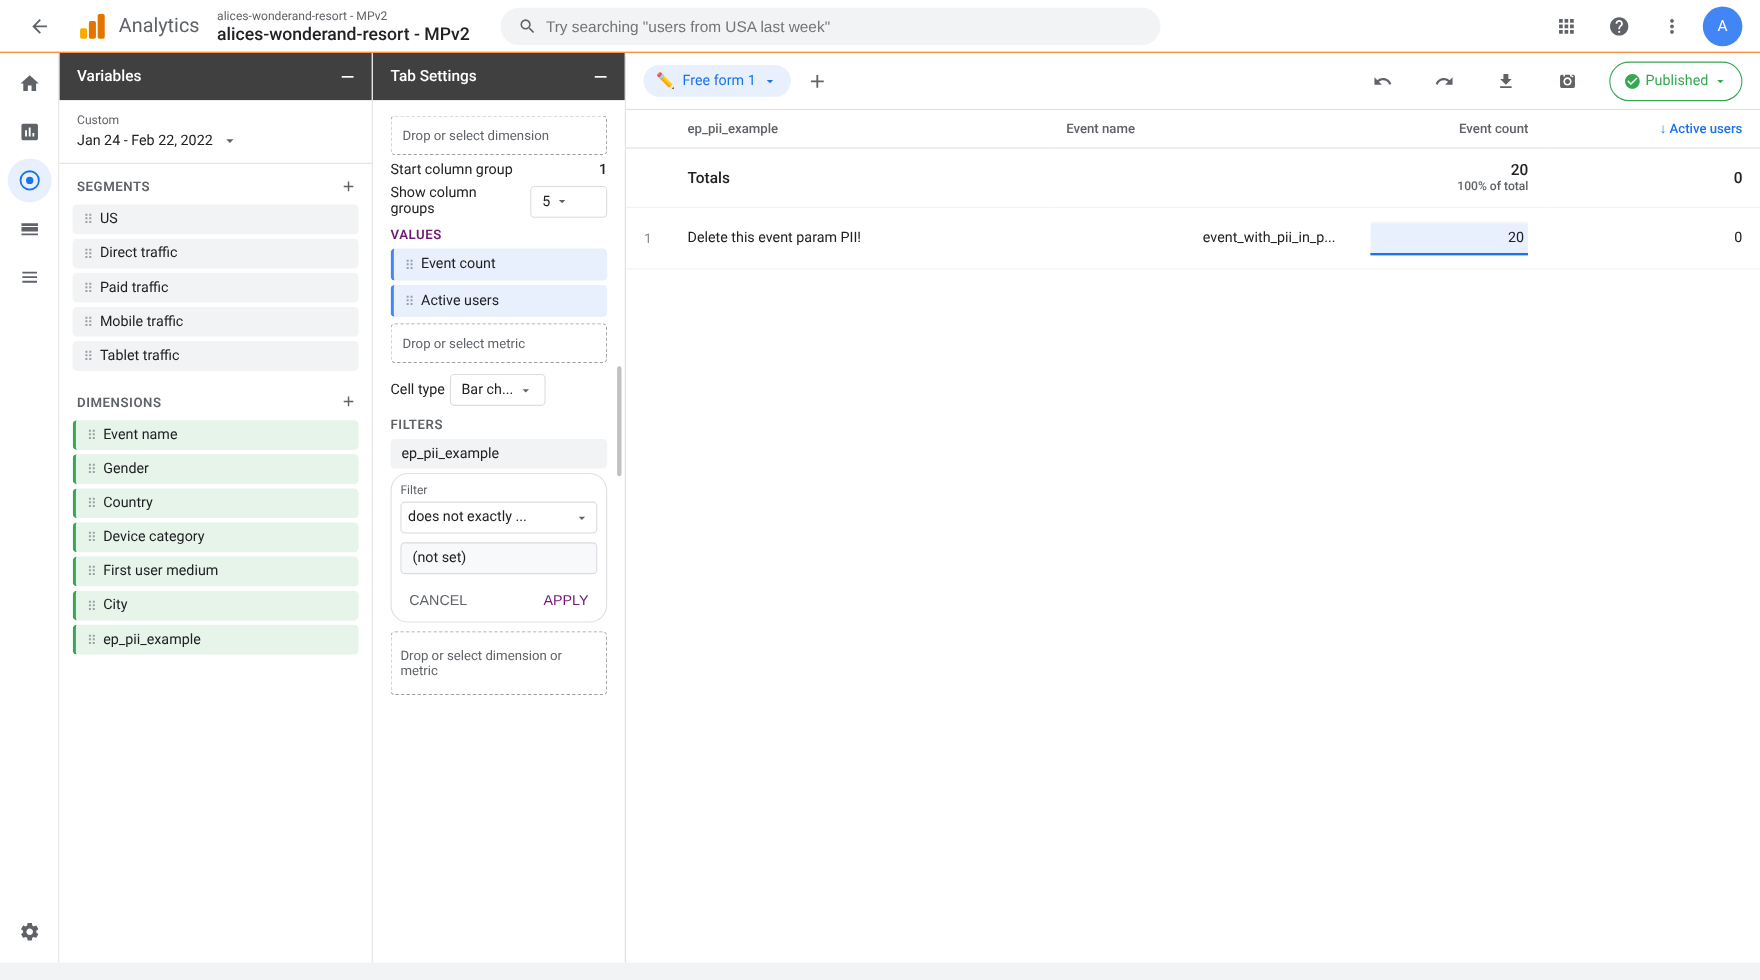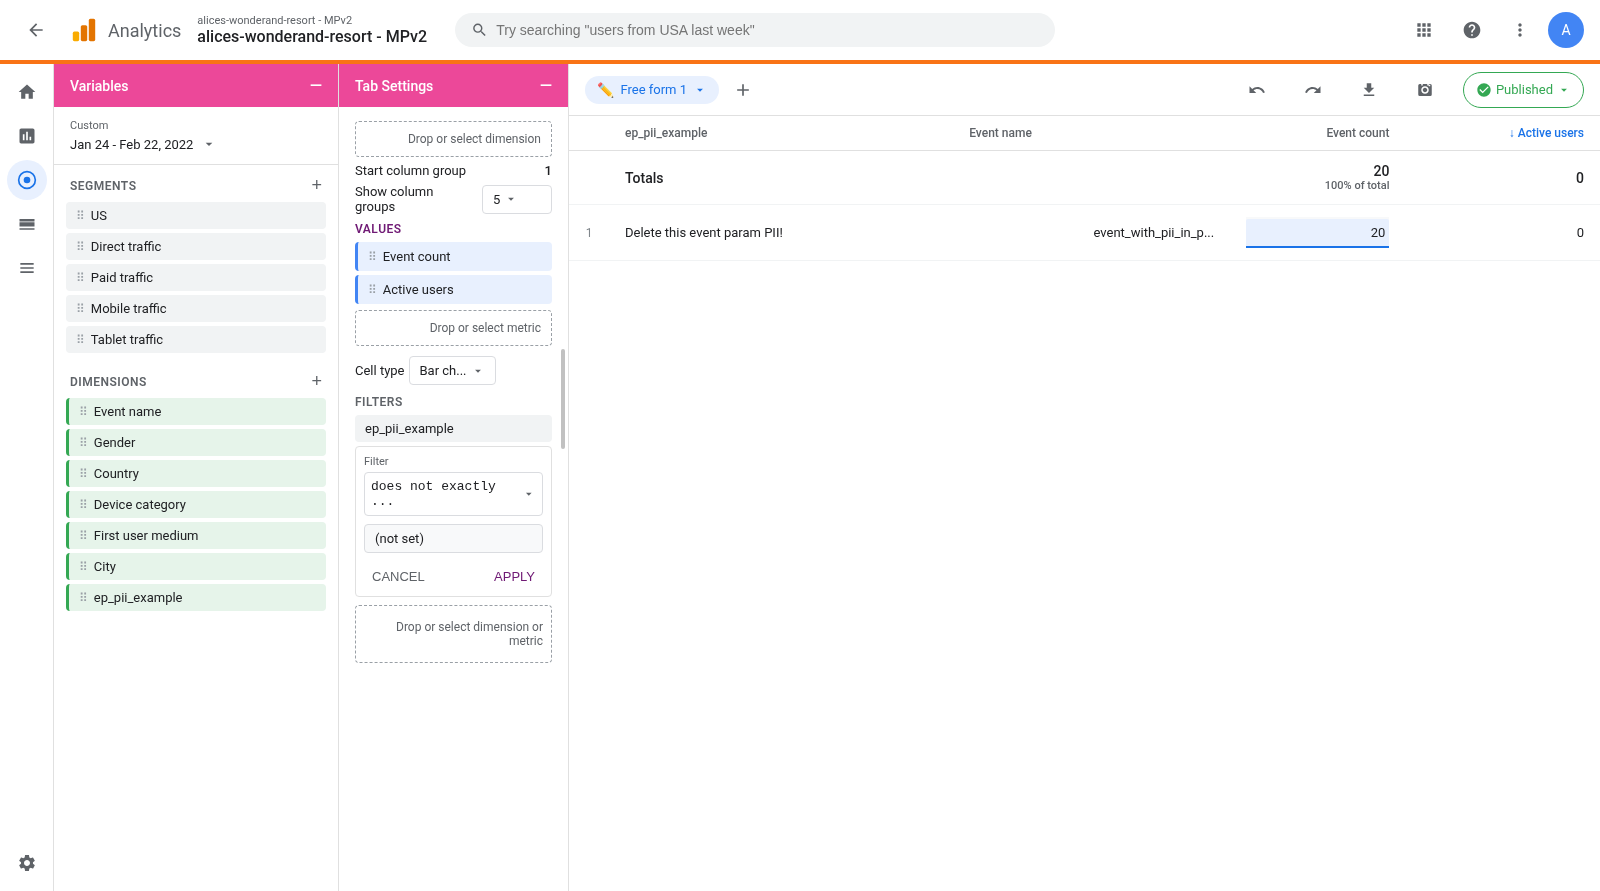--- a/index.html
+++ b/index.html
@@ -1,25 +1,25 @@
 <!DOCTYPE html>
 <html><head>
   <meta charset="utf-8">
   <style>
     * { box-sizing: border-box; margin: 0; padding: 0; }
     body { font-family: 'Google Sans', Roboto, Arial, sans-serif; font-size: 13px; background: #f1f3f4; color: #202124; height: 891px; width: 1600px; overflow: hidden; }
 
     
     .top-nav {
-      height: 64px;
+      height: 48px;
       background: #fff;
       display: flex;
       align-items: center;
       padding: 0 16px;
-      border-bottom: 4px solid #f97316;
+      border-bottom: 1px solid #f97316;
       gap: 12px;
       position: relative;
       z-index: 10;
     }
     .back-btn { color: #5f6368; cursor: pointer; font-size: 20px; padding: 8px; }
     .logo-area { display: flex; align-items: center; gap: 8px; }
     .analytics-text { font-size: 18px; color: #5f6368; font-weight: 400; }
     .property-info { display: flex; flex-direction: column; margin-left: 4px; }
     .property-sub { font-size: 11px; color: #5f6368; }
     .property-main { font-size: 16px; color: #202124; font-weight: 500; }
@@ -65,21 +65,21 @@
     
     .variables-panel {
       width: 285px;
       background: #fff;
       border-right: 1px solid #e0e0e0;
       display: flex;
       flex-direction: column;
       overflow: hidden;
     }
     .panel-header {
-      background: #ec4899;
+      background: #404040;
       color: #fff;
       padding: 12px 16px;
       display: flex;
       align-items: center;
       justify-content: space-between;
       font-size: 14px;
       font-weight: 500;
     }
     .panel-header-minimize { color: #fff; cursor: pointer; font-size: 16px; }
 
@@ -119,21 +119,21 @@
       flex-direction: column;
       overflow-y: auto;
     }
 
     .tab-settings-content { padding: 8px 16px; flex: 1; overflow-y: auto; }
 
     .drop-zone {
       border: 1px dashed #9aa0a6;
       border-radius: 4px;
       padding: 10px;
-      text-align: right;
+      text-align: left;
       color: #5f6368;
       font-size: 12px;
       margin: 6px 0;
       cursor: pointer;
     }
     .row-setting { display: flex; align-items: center; gap: 8px; margin: 6px 0; }
     .row-setting label { font-size: 13px; flex: 1; }
 
     .select-box {
       border: 1px solid #dadce0;
@@ -163,23 +163,23 @@
     .cell-type-label { font-size: 13px; }
 
     .filters-section { margin-top: 8px; }
     .filters-label { font-size: 12px; font-weight: 600; color: #5f6368; letter-spacing: 0.5px; margin-bottom: 6px; }
 
     .filter-chip {
       background: #f1f3f4; border-radius: 4px;
       padding: 6px 10px; font-size: 13px;
       margin-bottom: 4px; cursor: pointer;
     }
-    .filter-details { padding: 8px; border: 1px solid #e0e0e0; border-radius: 4px; margin-bottom: 8px; }
+    .filter-details { padding: 8px; border: 1px solid #e0e0e0; border-radius: 16px; margin-bottom: 8px; }
     .filter-sub-label { font-size: 11px; color: #5f6368; margin-bottom: 4px; }
-    .filter-select { width: 100%; border: 1px solid #dadce0; border-radius: 4px; padding: 6px; font-size: 13px; background: white; cursor: pointer; display: flex; align-items: center; justify-content: space-between; margin-bottom: 8px; font-family: Liberation Mono, monospace; }
+    .filter-select { width: 100%; border: 1px solid #dadce0; border-radius: 4px; padding: 6px; font-size: 13px; background: white; cursor: pointer; display: flex; align-items: center; justify-content: space-between; margin-bottom: 8px; }
     .filter-value { border: 1px solid #dadce0; border-radius: 4px; padding: 6px 10px; font-size: 13px; width: 100%; margin-bottom: 8px; background: #f8f9fa; }
     .filter-actions { display: flex; justify-content: space-between; padding-top: 4px; }
     .cancel-btn { color: #5f6368; font-size: 13px; font-weight: 500; cursor: pointer; padding: 4px 8px; background: transparent; border: none; }
     .apply-btn { color: #701a75; font-size: 13px; font-weight: 500; cursor: pointer; padding: 4px 8px; background: transparent; border: none; }
 
     
     .main-content {
       flex: 1;
       display: flex;
       flex-direction: column;

